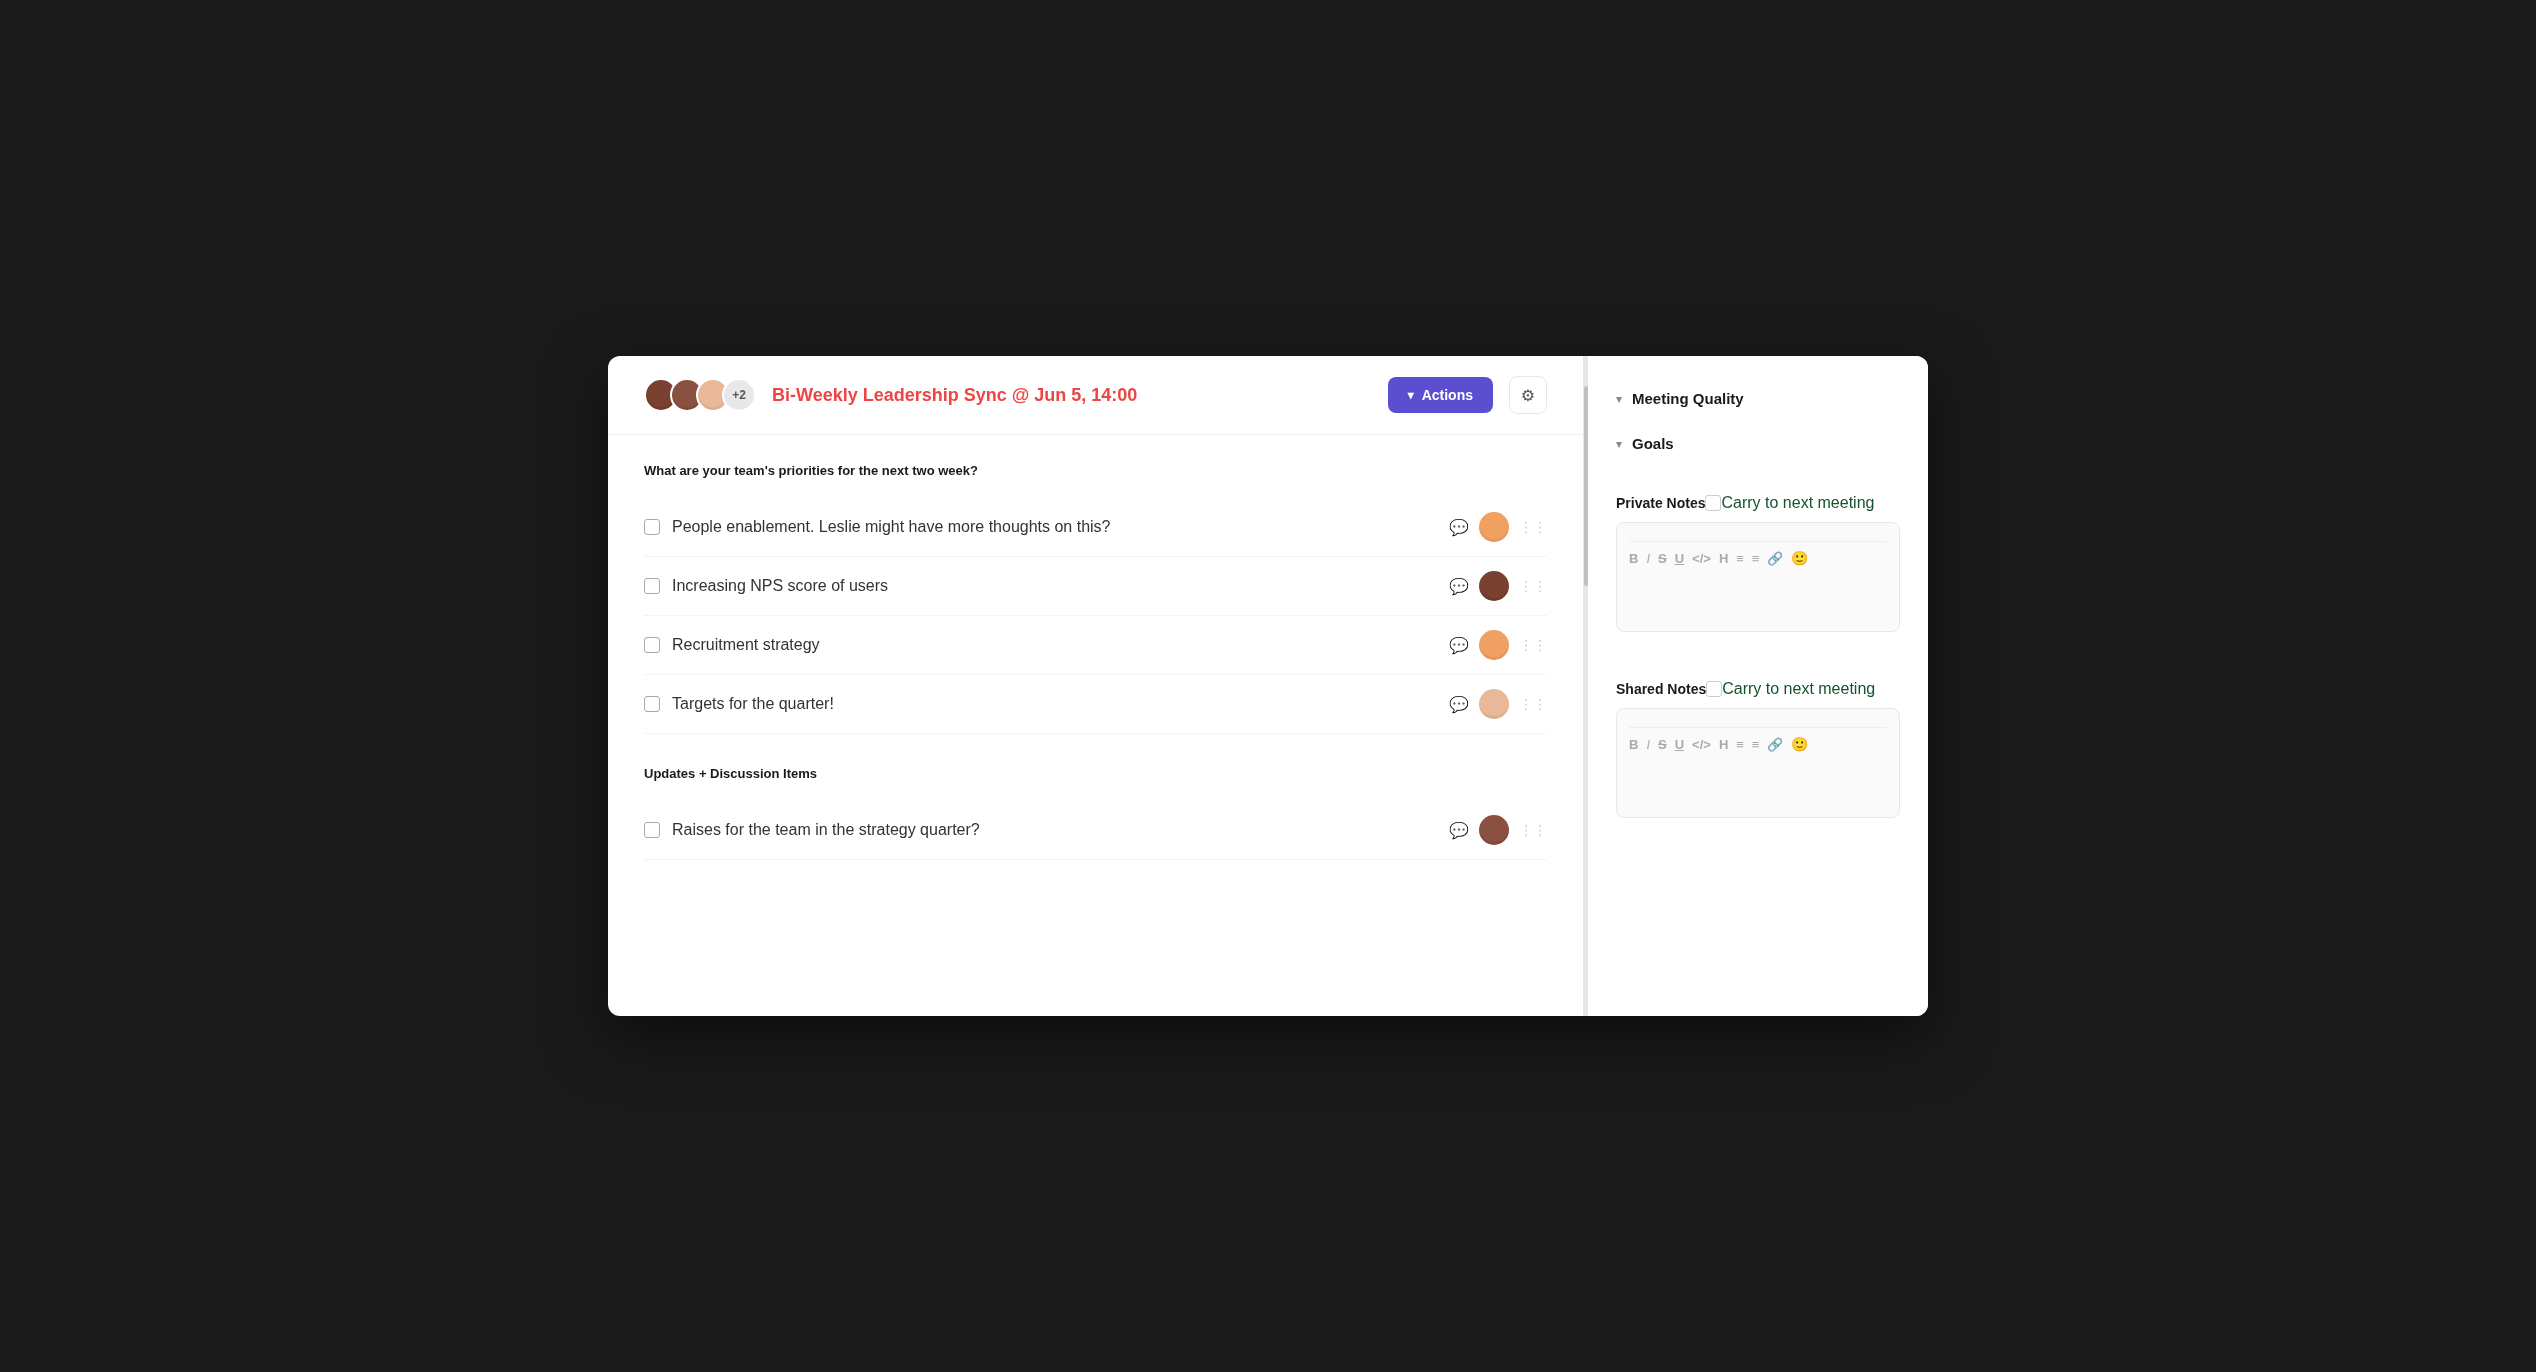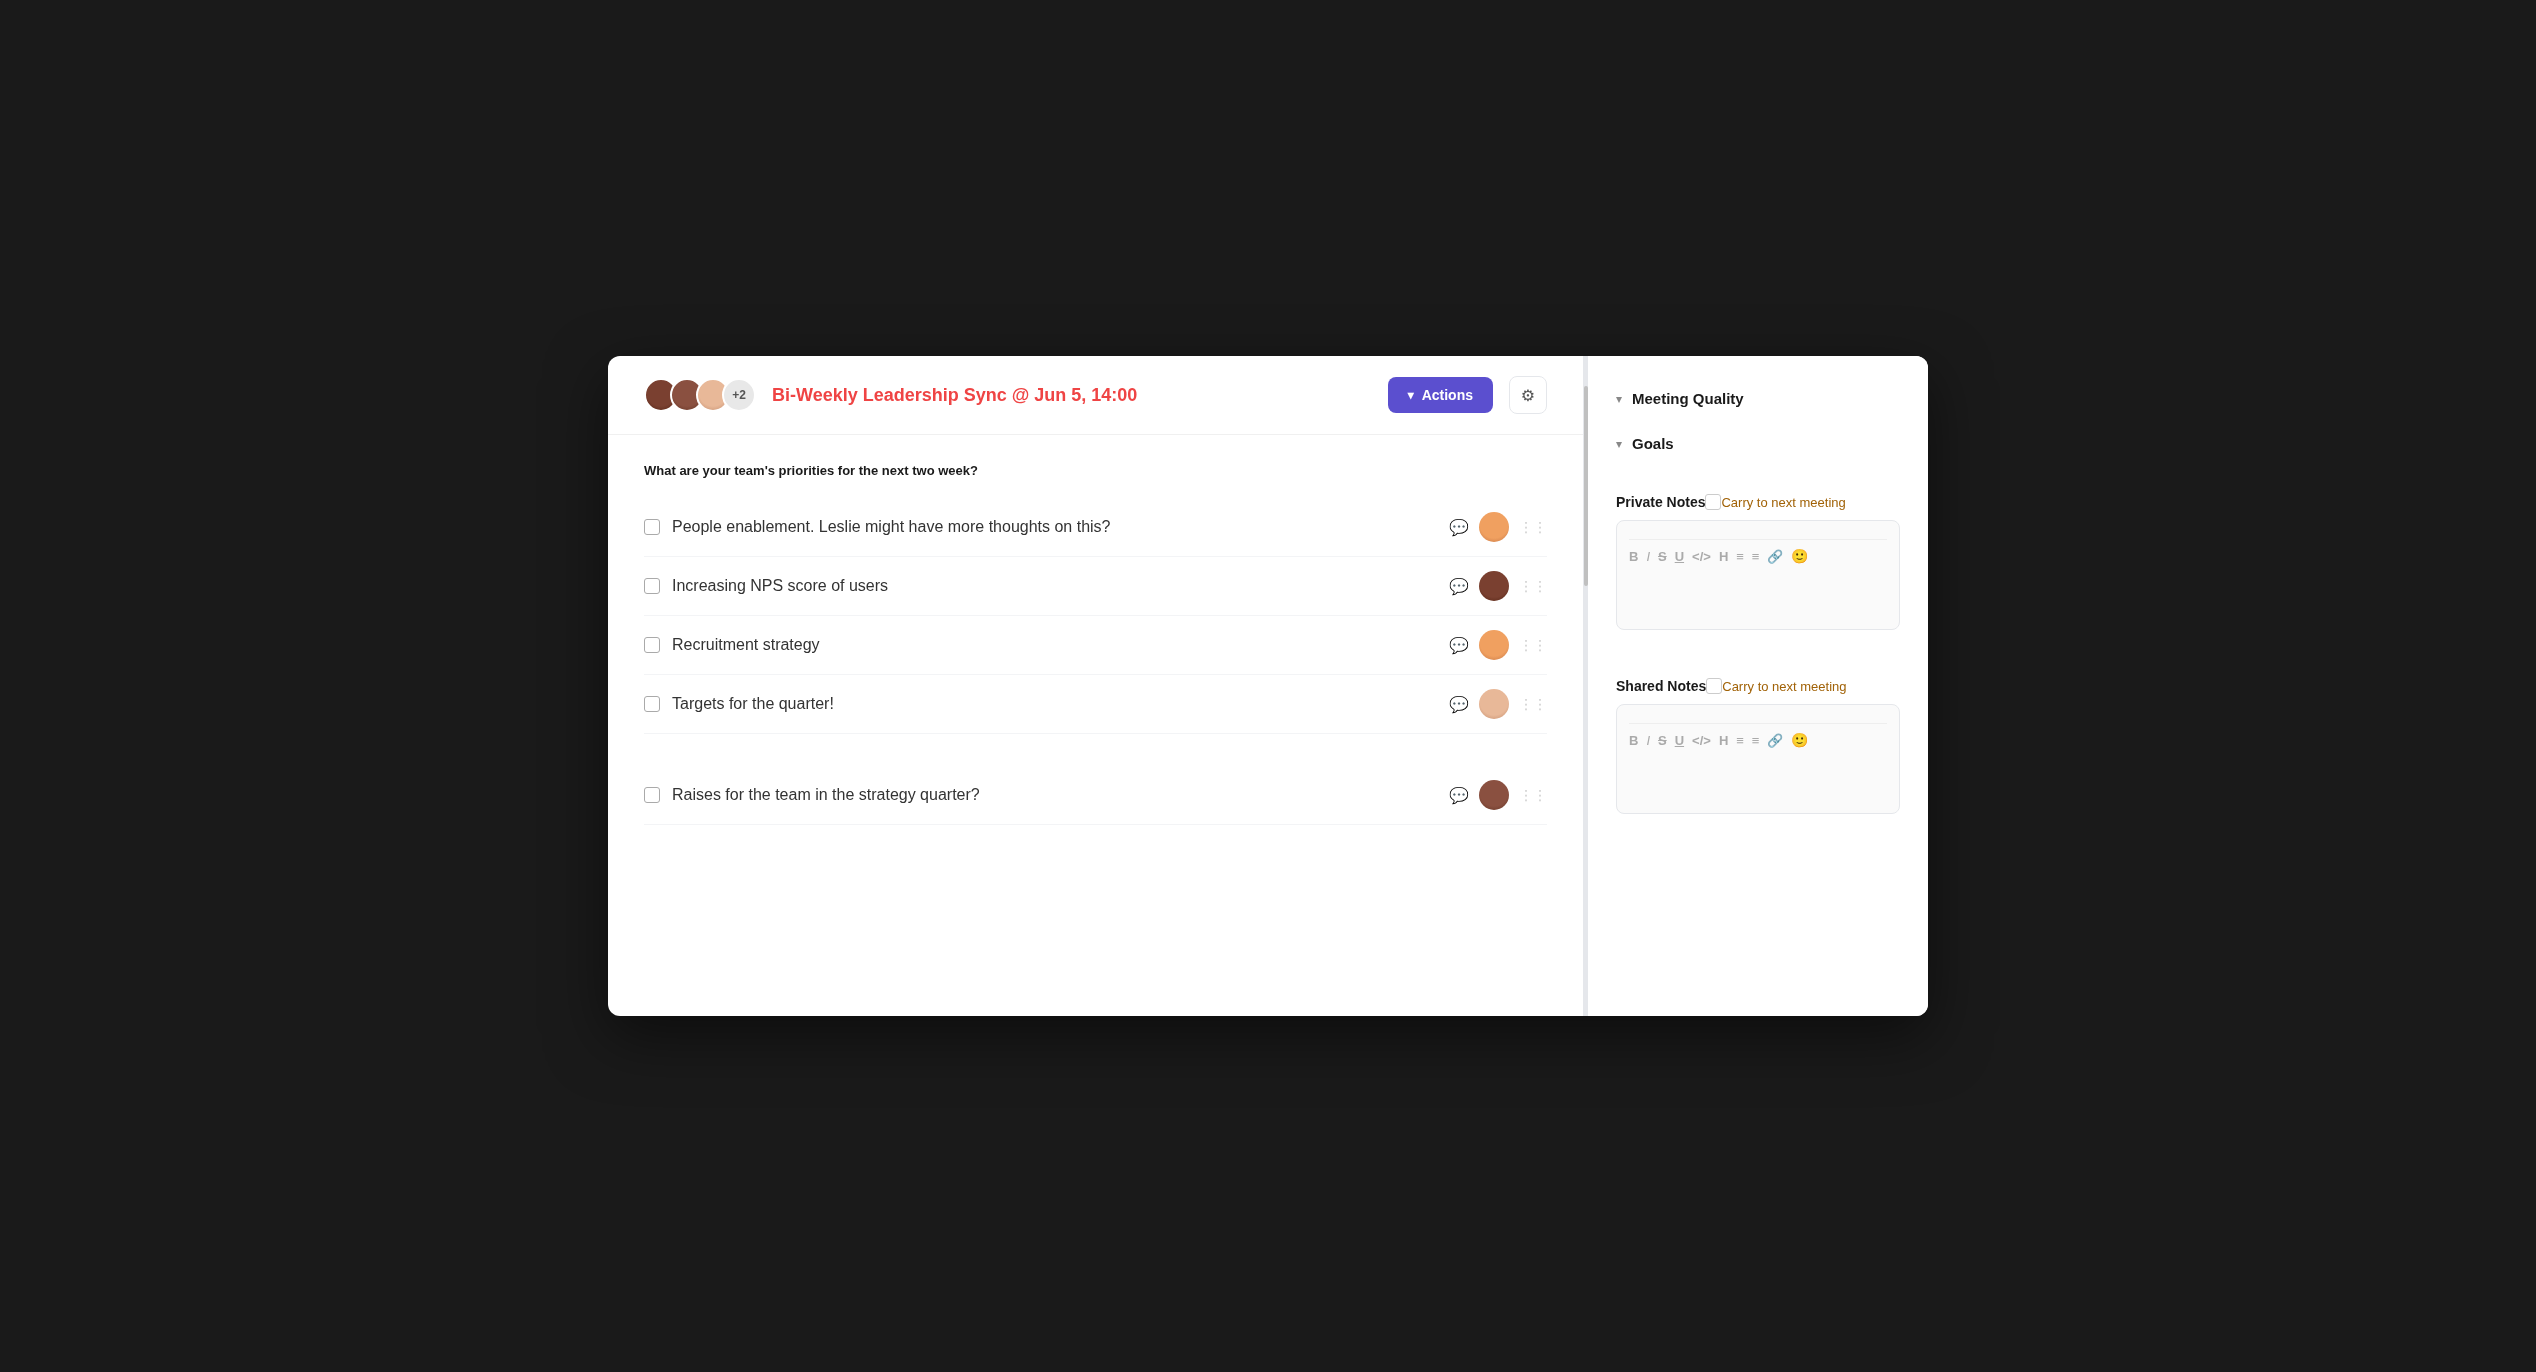--- a/index.html
+++ b/index.html
@@ -210,22 +210,22 @@
       color: #1a1a1a;
     }
     .carry-checkbox {
       width: 16px;
       height: 16px;
       border: 1.5px solid #ccc;
       border-radius: 3px;
       flex-shrink: 0;
     }
     .carry-label {
-      font-size: 13px;
-      color: #a16207;
+      font-size: 16px;
+      color: #14532d;
     }
     .notes-editor {
       border: 1.5px solid #e5e7eb;
       border-radius: 8px;
       padding: 10px 12px;
       min-height: 110px;
       margin-bottom: 24px;
       background: #fafafa;
     }
     .editor-toolbar {
@@ -350,20 +350,21 @@
           <div class="item-actions">
             <span class="comment-icon active">💬</span>
             <div class="item-avatar face-3"></div>
             <span class="drag-handle">⋮⋮</span>
           </div>
         </div>
 
       </div>
 
       <div class="panel-section section-divider">
+        <div class="section-title">Updates + Discussion Items</div>
 
         <div class="agenda-item">
           <div class="checkbox"></div>
           <span class="item-text">Raises for the team in the strategy quarter?</span>
           <div class="item-actions">
             <span class="comment-icon active">💬</span>
             <div class="item-avatar face-4"></div>
             <span class="drag-handle">⋮⋮</span>
           </div>
         </div>

